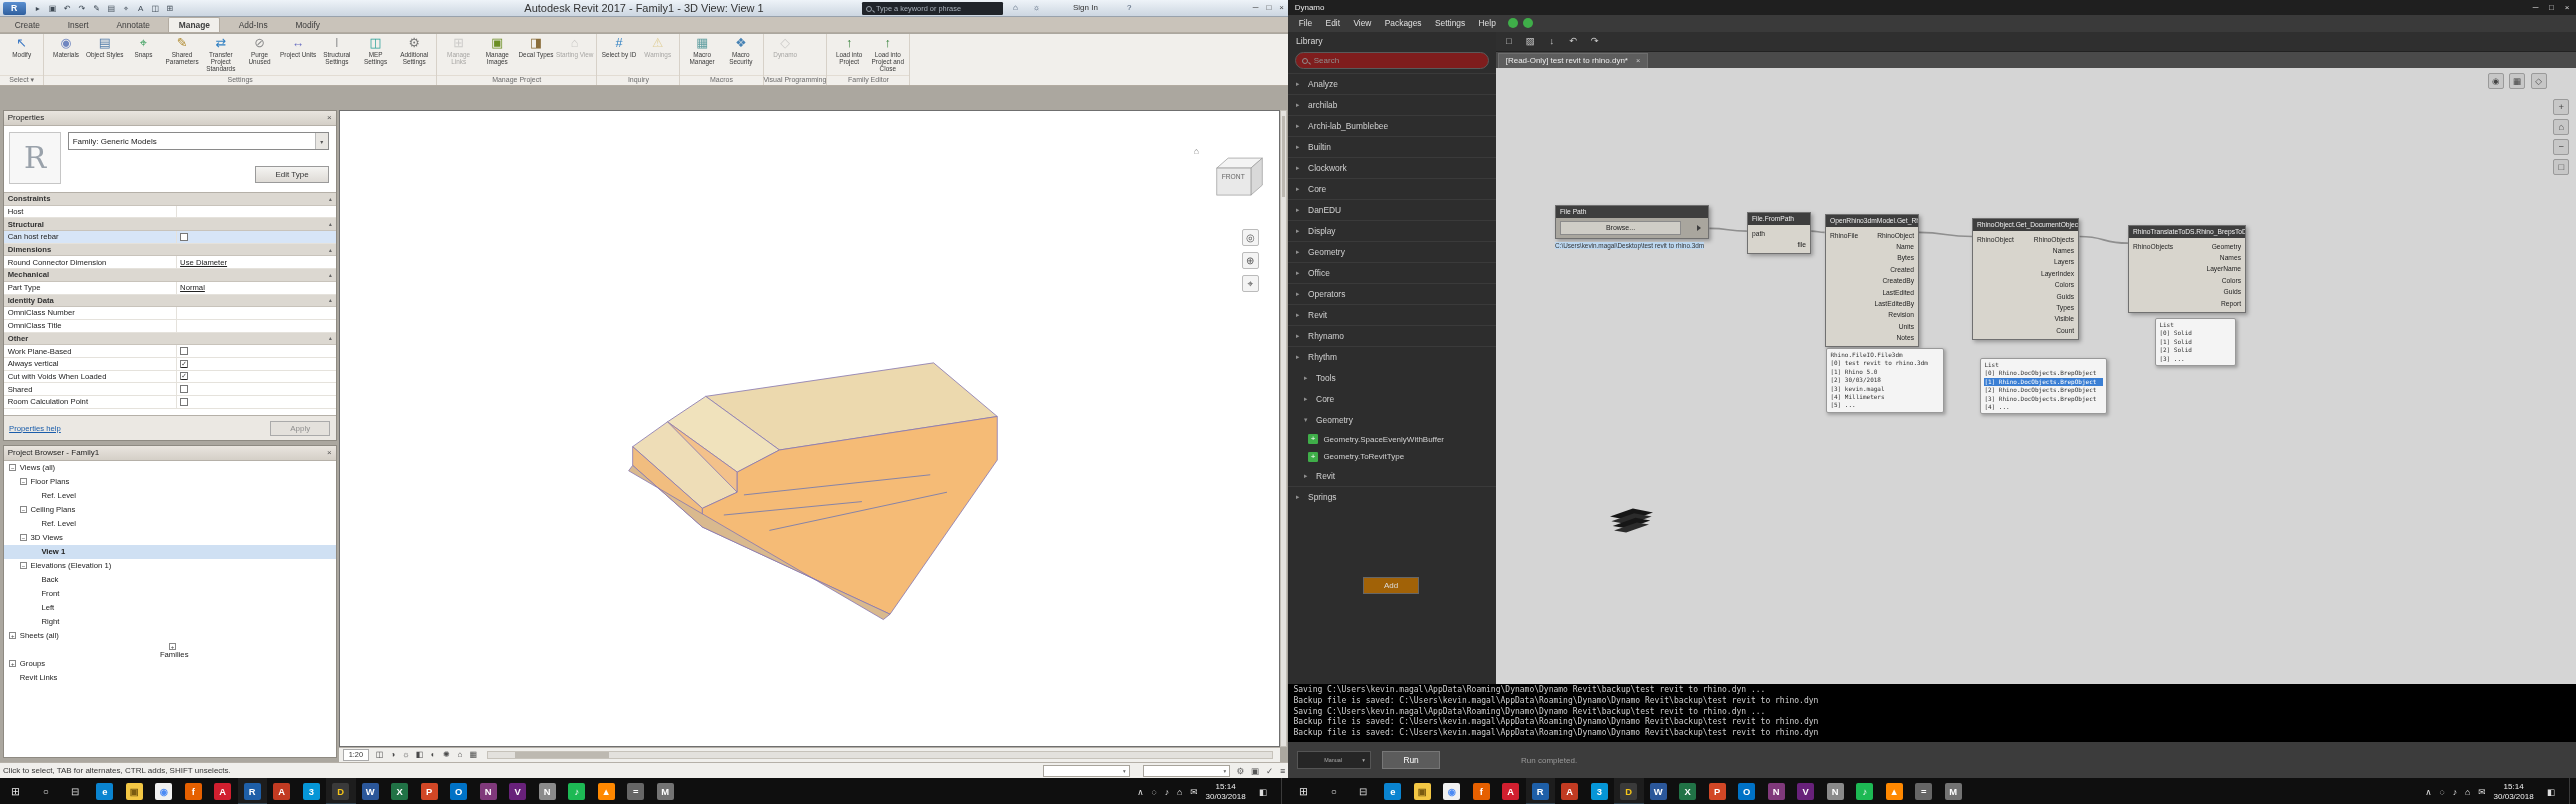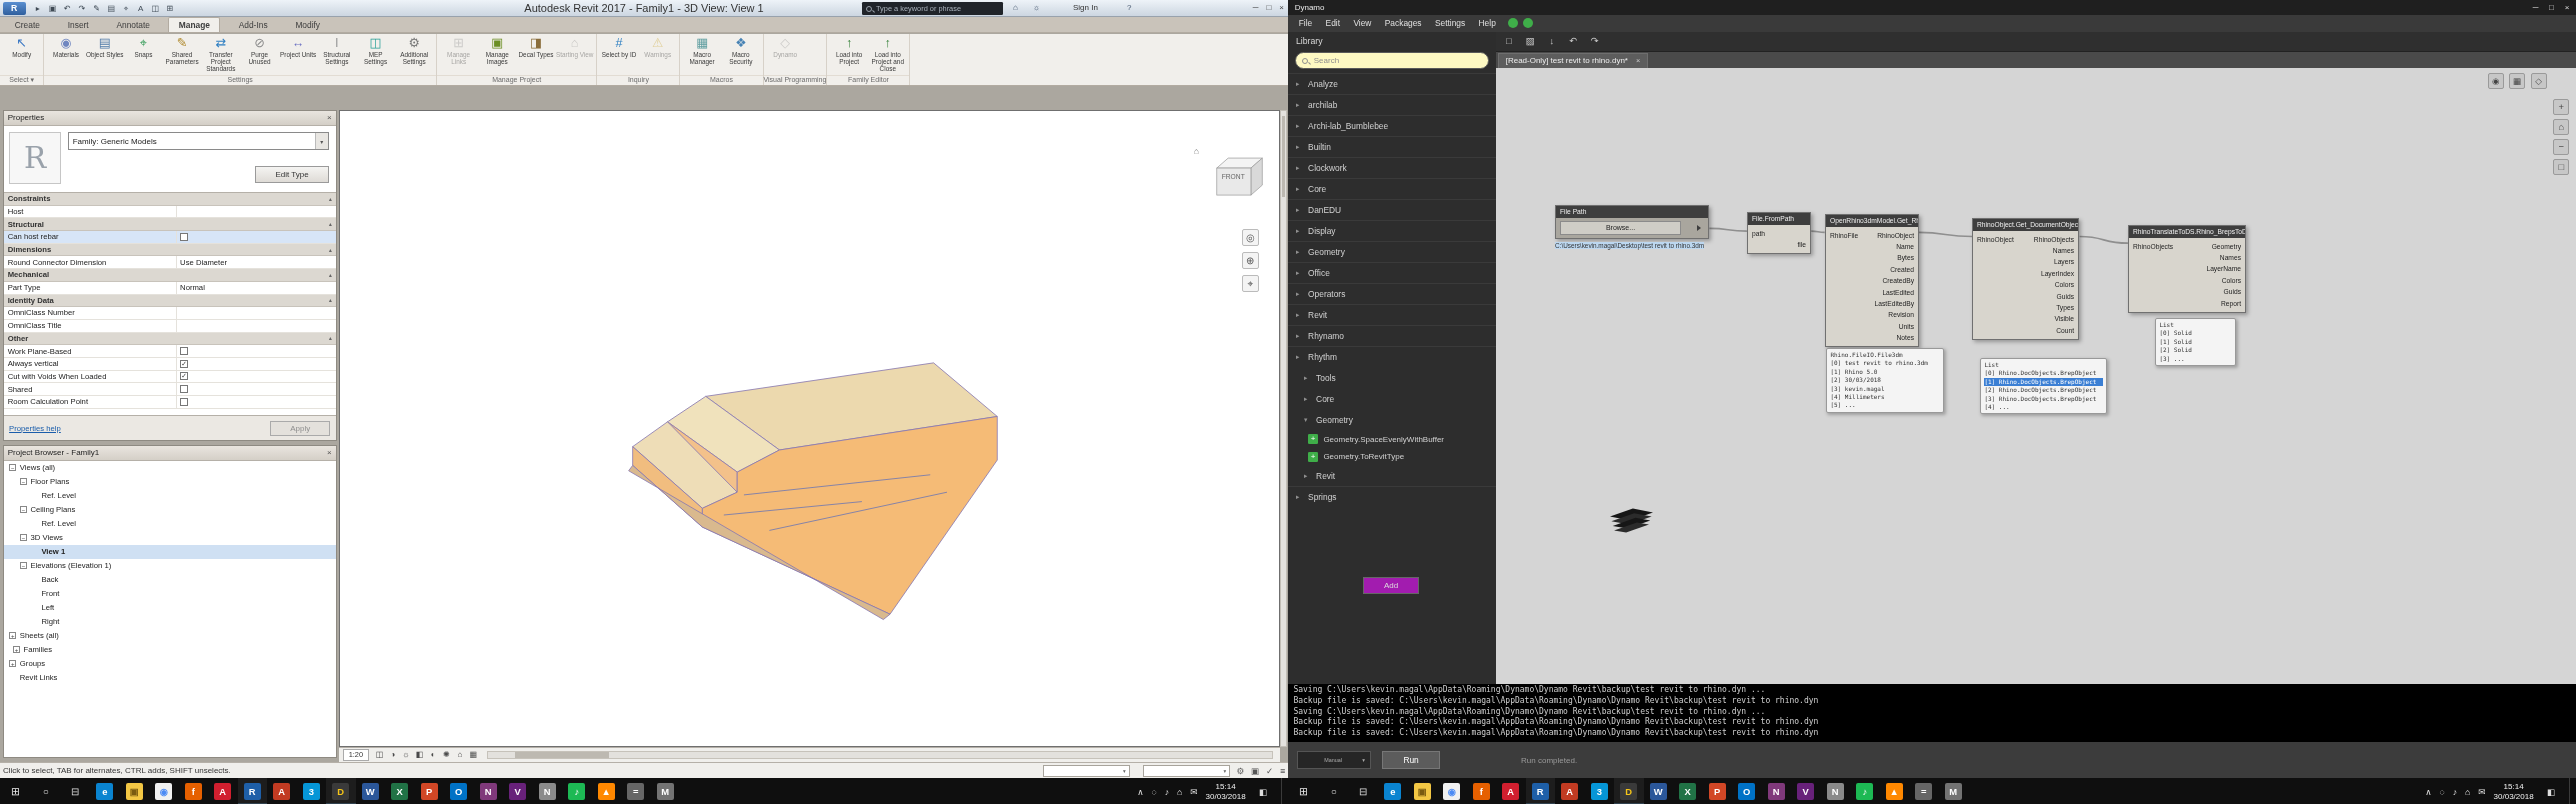--- a/index.html
+++ b/index.html
@@ -59,21 +59,21 @@
     background:linear-gradient(#f5f4f2,#dedbd6);font-size:8px;color:#333;
     display:flex;align-items:center;justify-content:center;}
   .pp-grid{position:absolute;left:0;top:82px;right:0;bottom:24px;background:#fff;overflow:hidden;
     border-bottom:0.7px solid #b5b0a8;}
   .pg-group{display:flex;align-items:center;height:12.7px;background:#dcd8d1;border-bottom:0.7px solid #c8c3bb;
     font-weight:bold;font-size:7.7px;padding:0 4px;color:#333;}
   .pg-garrow{margin-left:auto;font-size:5.4px;color:#666;}
   .pg-row{display:flex;height:12.7px;border-bottom:0.7px solid #e5e2dc;font-size:7.7px;background:#fff;}
   .pg-row.sel{background:#d7e5f7;}
   .pg-label{width:173px;padding:1.3px 4px;border-right:0.7px solid #e5e2dc;color:#222;white-space:nowrap;overflow:hidden;}
-  .pg-value{flex:1;padding:0.7px 3.4px;display:flex;align-items:center;color:#222;}
+  .pg-value{flex:1;padding:0.7px 3.4px;display:flex;align-items:center;color:#222;text-decoration:underline;}
   .pg-value.dim{color:#999;}
   .cb{width:8px;height:8px;border:0.7px solid #777;background:#fff;font-size:6.7px;line-height:6.7px;
     text-align:center;color:#222;}
   .pp-footer{position:absolute;left:0;right:0;bottom:0;height:23px;display:flex;align-items:center;
     padding:0 5.4px;background:#ebe8e3;}
   .pp-help{color:#1a5dab;font-size:7.7px;text-decoration:underline;}
   .pp-apply{margin-left:auto;width:60px;height:14.8px;border:0.7px solid #aaa;background:#e4e1dc;color:#8f8f8f;
     font-size:8px;display:flex;align-items:center;justify-content:center;}
 
   .rv-browser{position:absolute;left:2.7px;top:445px;width:334px;height:313px;background:#fff;border:0.7px solid #8e8a82;}
@@ -117,33 +117,33 @@
     font-size:8px;display:flex;align-items:center;padding:0 6.7px;}
   .dy-winbtns{margin-left:auto;display:flex;gap:10.7px;color:#ddd;font-size:8px;}
   .dy-menu{position:absolute;left:0;top:14.8px;width:1288px;height:17.4px;background:#3a3a3a;
     display:flex;align-items:center;padding:0 4px;}
   .dy-menu-item{color:#e0e0e0;font-size:8.4px;padding:2.7px 6.7px;}
   .dy-green{width:10px;height:10px;border-radius:50%;background:#3fae49;margin-left:5.4px;color:#fff;
     font-size:6px;text-align:center;line-height:10px;}
 
   .dy-lib{position:absolute;left:0;top:32px;width:208px;height:652px;background:#2d2d2d;overflow:hidden;}
   .lib-head{height:17.4px;color:#d8d8d8;font-size:8.7px;display:flex;align-items:center;padding:0 8px;}
-  .lib-search{margin:2.7px 6.7px 4px;height:17.4px;border:0.7px solid #5a5a5a;border-radius:8.7px;background:#fef9c3;
+  .lib-search{margin:2.7px 6.7px 4px;height:17.4px;border:0.7px solid #5a5a5a;border-radius:8.7px;background:#7f1d1d;
     display:flex;align-items:center;padding:0 6.7px;gap:5.4px;color:#8f8f8f;font-size:8px;}
   .mag-d{width:6px;height:6px;border:1px solid #8f8f8f;border-radius:50%;position:relative;flex:none;}
   .mag-d::after{content:"";position:absolute;left:4.7px;top:4.7px;width:3.4px;height:1px;background:#8f8f8f;transform:rotate(45deg);}
   .lib-row{height:21px;display:flex;align-items:center;color:#d2d2d2;font-size:8.4px;gap:5.4px;padding:0 8px;}
   .lib-row.lvl0{border-top:0.7px solid #3a3a3a;}
   .lib-row.lvl1{padding-left:16px;}
   .lib-row.lvl2{padding-left:20px;height:17.4px;font-size:8px;}
   .lib-arrow{color:#8f8f8f;font-size:6.7px;width:6.7px;flex:none;}
   .lib-plus{width:10px;height:10px;background:#3fae49;color:#fff;font-size:8px;line-height:10px;
     text-align:center;border-radius:1.3px;flex:none;}
   .lib-add{position:absolute;left:75px;top:545px;width:56px;height:17.4px;border:0.7px solid #666;
-    background:#a21caf;color:#ddd;font-size:8px;display:flex;align-items:center;justify-content:center;gap:4px;}
+    background:#a16207;color:#ddd;font-size:8px;display:flex;align-items:center;justify-content:center;gap:4px;}
 
   .dy-toolbar{position:absolute;left:208px;top:32px;width:1080px;height:20px;background:#2f2f2f;
     border-bottom:0.7px solid #222;display:flex;align-items:center;padding:0 5.4px;gap:6.7px;}
   .dy-tool{width:14.8px;height:14.8px;color:#cfcfcf;font-size:9.4px;text-align:center;line-height:14.8px;}
   .dy-toolspace{flex:1;}
   .dy-tabbar{position:absolute;left:208px;top:52px;width:1080px;height:16px;background:#4a4a4a;
     display:flex;align-items:flex-end;}
   .dy-tab{background:#5d5d5d;color:#eee;font-size:8px;padding:2px 6.7px 2.7px;display:flex;gap:8px;
     align-items:center;margin-left:2px;border:0.7px solid #6e6e6e;border-bottom:none;}
   .dy-tab-close{color:#ccc;font-size:7.4px;}
@@ -535,21 +535,21 @@
             <span class="tree-label">Left</span>
           </div>
           <div class="tree-row" style="padding-left: 27px;">
             <div class="tw-sp"></div>
             <span class="tree-label">Right</span>
           </div>
           <div class="tree-row" style="padding-left: 5.4px;">
             <div class="tw">+</div>
             <span class="tree-label">Sheets (all)</span>
           </div>
-          <div class="tree-row" style="padding-left: 9px;">
+          <div class="tree-row" style="padding-left: 9px; flex-direction: column;">
             <div class="tw">+</div>
             <span class="tree-label">Families</span>
           </div>
           <div class="tree-row" style="padding-left: 5.4px;">
             <div class="tw">+</div>
             <span class="tree-label">Groups</span>
           </div>
           <div class="tree-row" style="padding-left: 5.4px;">
             <div class="tw-sp"></div>
             <span class="tree-label">Revit Links</span>

